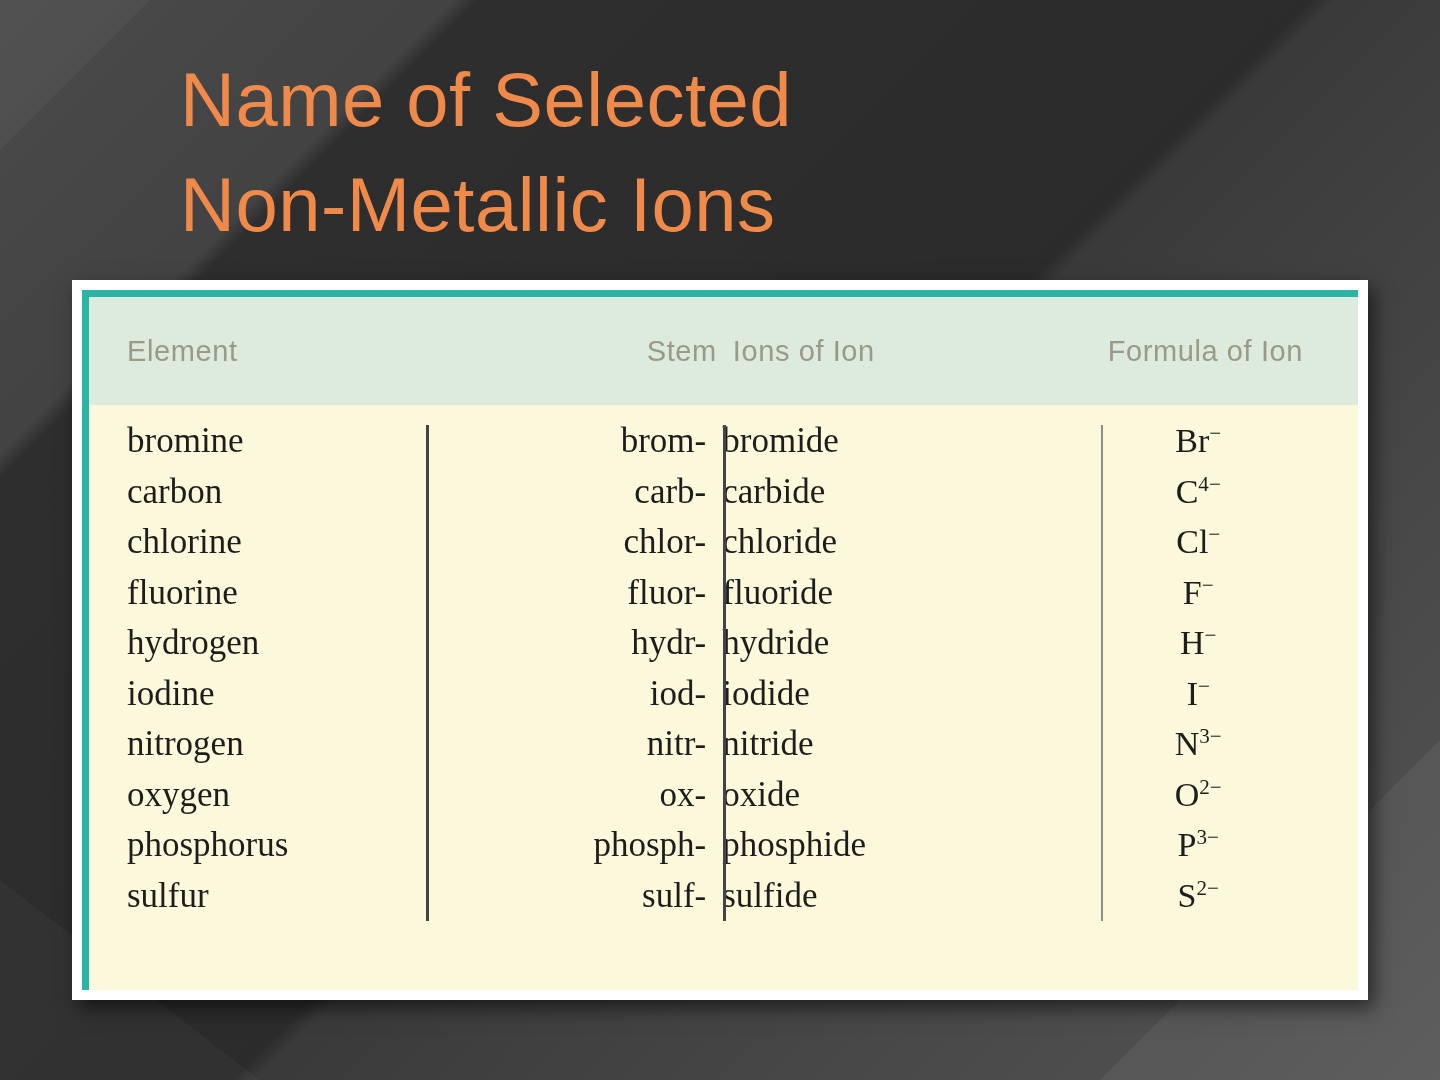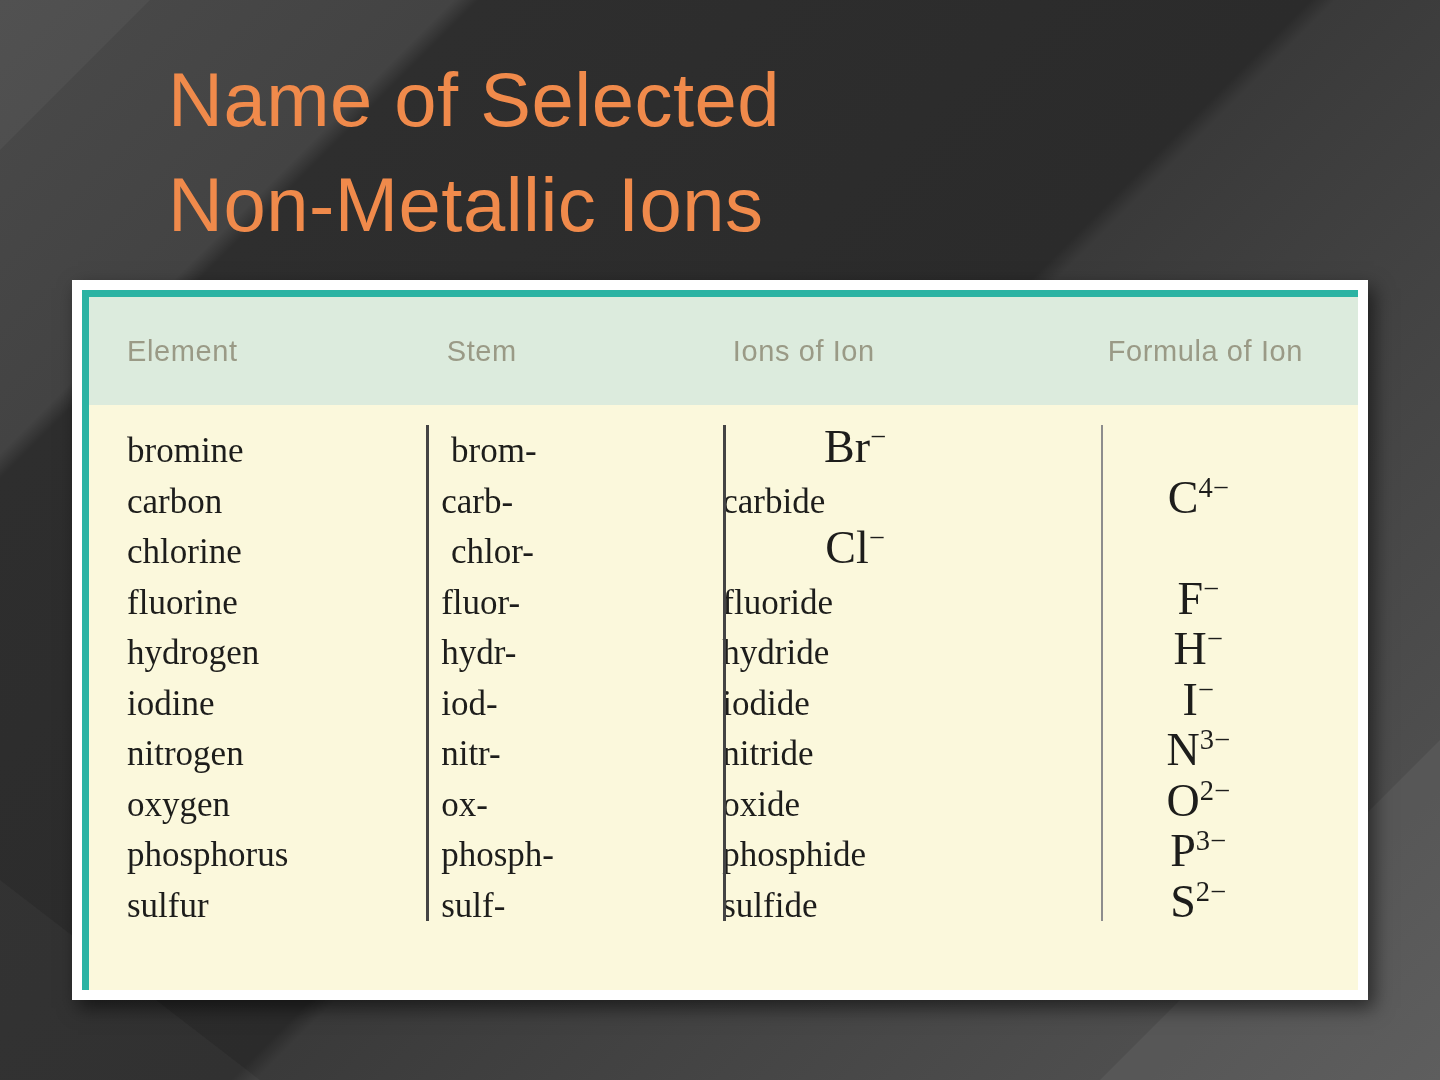--- a/index.html
+++ b/index.html
@@ -44,21 +44,21 @@
     position: absolute;
     bottom: 0; left: 0;
     width: 0; height: 0;
     border-bottom: 200px solid rgba(255,255,255,0.03);
     border-right: 260px solid transparent;
     pointer-events: none;
   }
 
   .title {
     position: absolute;
-    left: 168px;
+    left: 180px;
     top: 48px;
     width: 1100px;
     color: #F08A4B;
     font-size: 76px;
     line-height: 1.38;
     font-weight: 400;
     letter-spacing: 0.5px;
     white-space: pre-line;
     font-family: "Liberation Sans", sans-serif;
   }
@@ -95,21 +95,21 @@
   }
 
   .table-head .cell {
     color: #9A9A86;
     font-size: 29px;
     font-family: "Liberation Sans", sans-serif;
     letter-spacing: 0.6px;
   }
 
   .col-1 { width: 340px; padding-left: 38px; box-sizing: border-box; }
-  .col-2 { width: 296px; padding-left: 22px; box-sizing: border-box; }
+  .col-2 { width: 296px; padding-left: 22px; box-sizing: border-box; text-align: right; }
   .col-3 { width: 378px; padding-left: 16px; box-sizing: border-box; }
   .col-4 { width: 260px; padding-left: 6px; box-sizing: border-box; text-align: left; margin-left: 12px;}
 
   .table-body {
     position: relative;
     padding-top: 18px;
   }
 
   .row {
     display: flex;
@@ -123,21 +123,21 @@
     font-size: 35px;
     line-height: 1;
     white-space: nowrap;
   }
 
   .row .cell.formula {
     width: 260px;
     text-align: center;
     padding-left: 0;
     padding-right: 34px;
-    font-size: 46px;
+    font-size: 34px;
   }
 
   .row .cell sup {
     font-size: 0.62em;
     vertical-align: super;
     letter-spacing: 0;
   }
 
   
   .vrule {
@@ -175,33 +175,35 @@
       </div>
 
       <div class="table-body">
         <div class="vrule v1"></div>
         <div class="vrule v2"></div>
         <div class="vrule v3"></div>
 
         <div class="row">
           <div class="cell col-1">bromine</div>
           <div class="cell col-2">brom-</div>
+          <div class="cell col-3">bromide</div>
           <div class="cell formula"><span>Br</span><sup>−</sup></div>
         </div>
 
         <div class="row">
           <div class="cell col-1">carbon</div>
           <div class="cell col-2">carb-</div>
           <div class="cell col-3">carbide</div>
           <div class="cell formula"><span>C</span><sup>4−</sup></div>
         </div>
 
         <div class="row">
           <div class="cell col-1">chlorine</div>
           <div class="cell col-2">chlor-</div>
+          <div class="cell col-3">chloride</div>
           <div class="cell formula"><span>Cl</span><sup>−</sup></div>
         </div>
 
         <div class="row">
           <div class="cell col-1">fluorine</div>
           <div class="cell col-2">fluor-</div>
           <div class="cell col-3">fluoride</div>
           <div class="cell formula"><span>F</span><sup>−</sup></div>
         </div>
 

